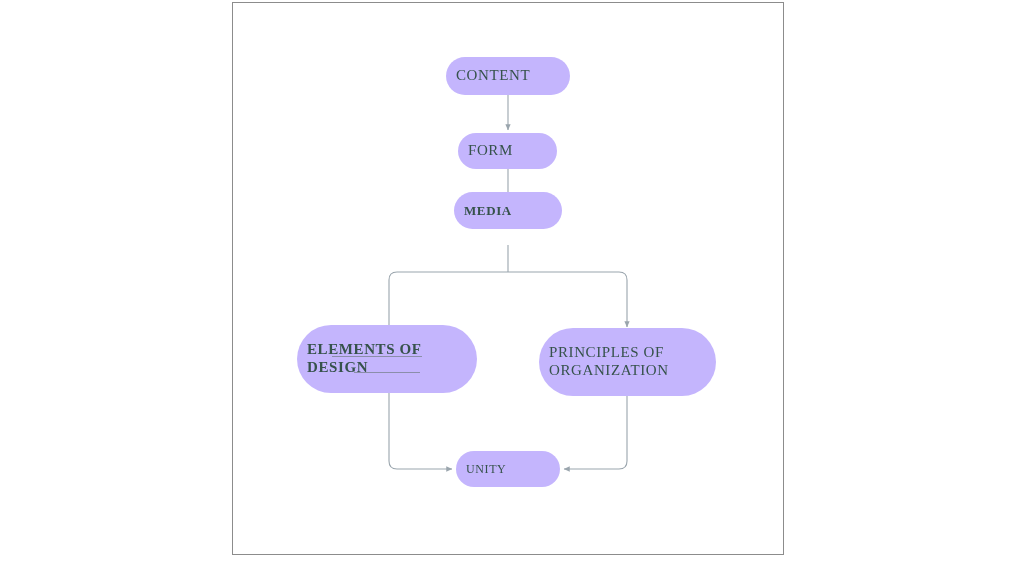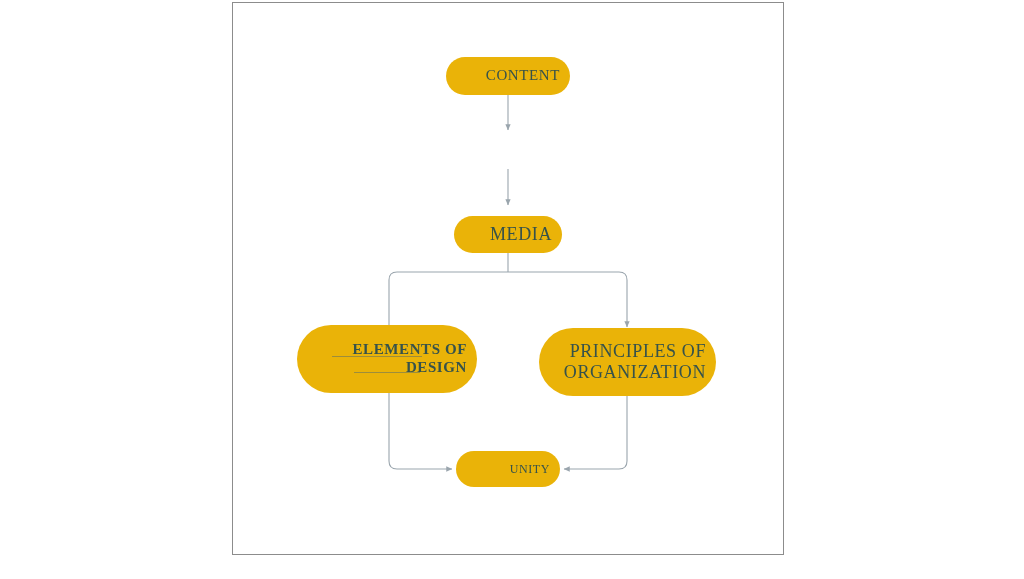--- a/index.html
+++ b/index.html
@@ -35,22 +35,22 @@
     top: 0;
     width: 1024px;
     height: 579px;
     pointer-events: none;
   }
   .node {
     position: absolute;
     display: flex;
     align-items: center;
     justify-content: center;
-    text-align: right;
-    background: #eab308;
+    text-align: left;
+    background: #c4b5fd;
     color: #36524b;
     box-sizing: border-box;
     line-height: 1.18;
     letter-spacing: 0.6px;
     font-family: "Liberation Serif", serif;
     user-select: none;
   }
   .node-label {
     display: block;
     width: 100%;
@@ -63,34 +63,35 @@
     left: 446px; top: 57px; width: 124px; height: 38px;
     border-radius: 19px;
     font-size: 15px;
   }
   #node-form {
     left: 458px; top: 133px; width: 99px; height: 36px;
     border-radius: 18px;
     font-size: 15px;
   }
   #node-media {
-    left: 454px; top: 216px; width: 108px; height: 37px;
+    left: 454px; top: 192px; width: 108px; height: 37px;
     border-radius: 19px;
-    font-size: 18px;
+    font-size: 13px;
+    font-weight: bold;
   }
   #node-elements {
     left: 297px; top: 325px; width: 180px; height: 68px;
     border-radius: 34px;
     font-size: 15px;
     font-weight: bold;
   }
   #node-principles {
     left: 539px; top: 328px; width: 177px; height: 68px;
     border-radius: 34px;
-    font-size: 18px;
+    font-size: 15px;
   }
   #node-unity {
     left: 456px; top: 451px; width: 104px; height: 36px;
     border-radius: 18px;
     font-size: 12px;
   }
   
   .artifact-underline {
     position: absolute;
     background: #5d6d66;
@@ -130,20 +131,23 @@
 
     <path d="M389,393 L389,461 Q389,469 397,469 L452,469" fill="none" stroke="#9aa5ad" stroke-width="1.1" marker-end="url(#arrowhead)"></path>
 
     <path d="M627,396 L627,461 Q627,469 619,469 L564,469" fill="none" stroke="#9aa5ad" stroke-width="1.1" marker-end="url(#arrowhead)"></path>
   </svg>
 
   <div class="node" id="node-content">
     <span class="node-label">CONTENT</span>
   </div>
 
+  <div class="node" id="node-form">
+    <span class="node-label">FORM</span>
+  </div>
 
   <div class="node" id="node-media">
     <span class="node-label">MEDIA</span>
   </div>
 
   <div class="node" id="node-elements">
     <span class="node-label">ELEMENTS OF
 DESIGN</span>
   </div>
 

